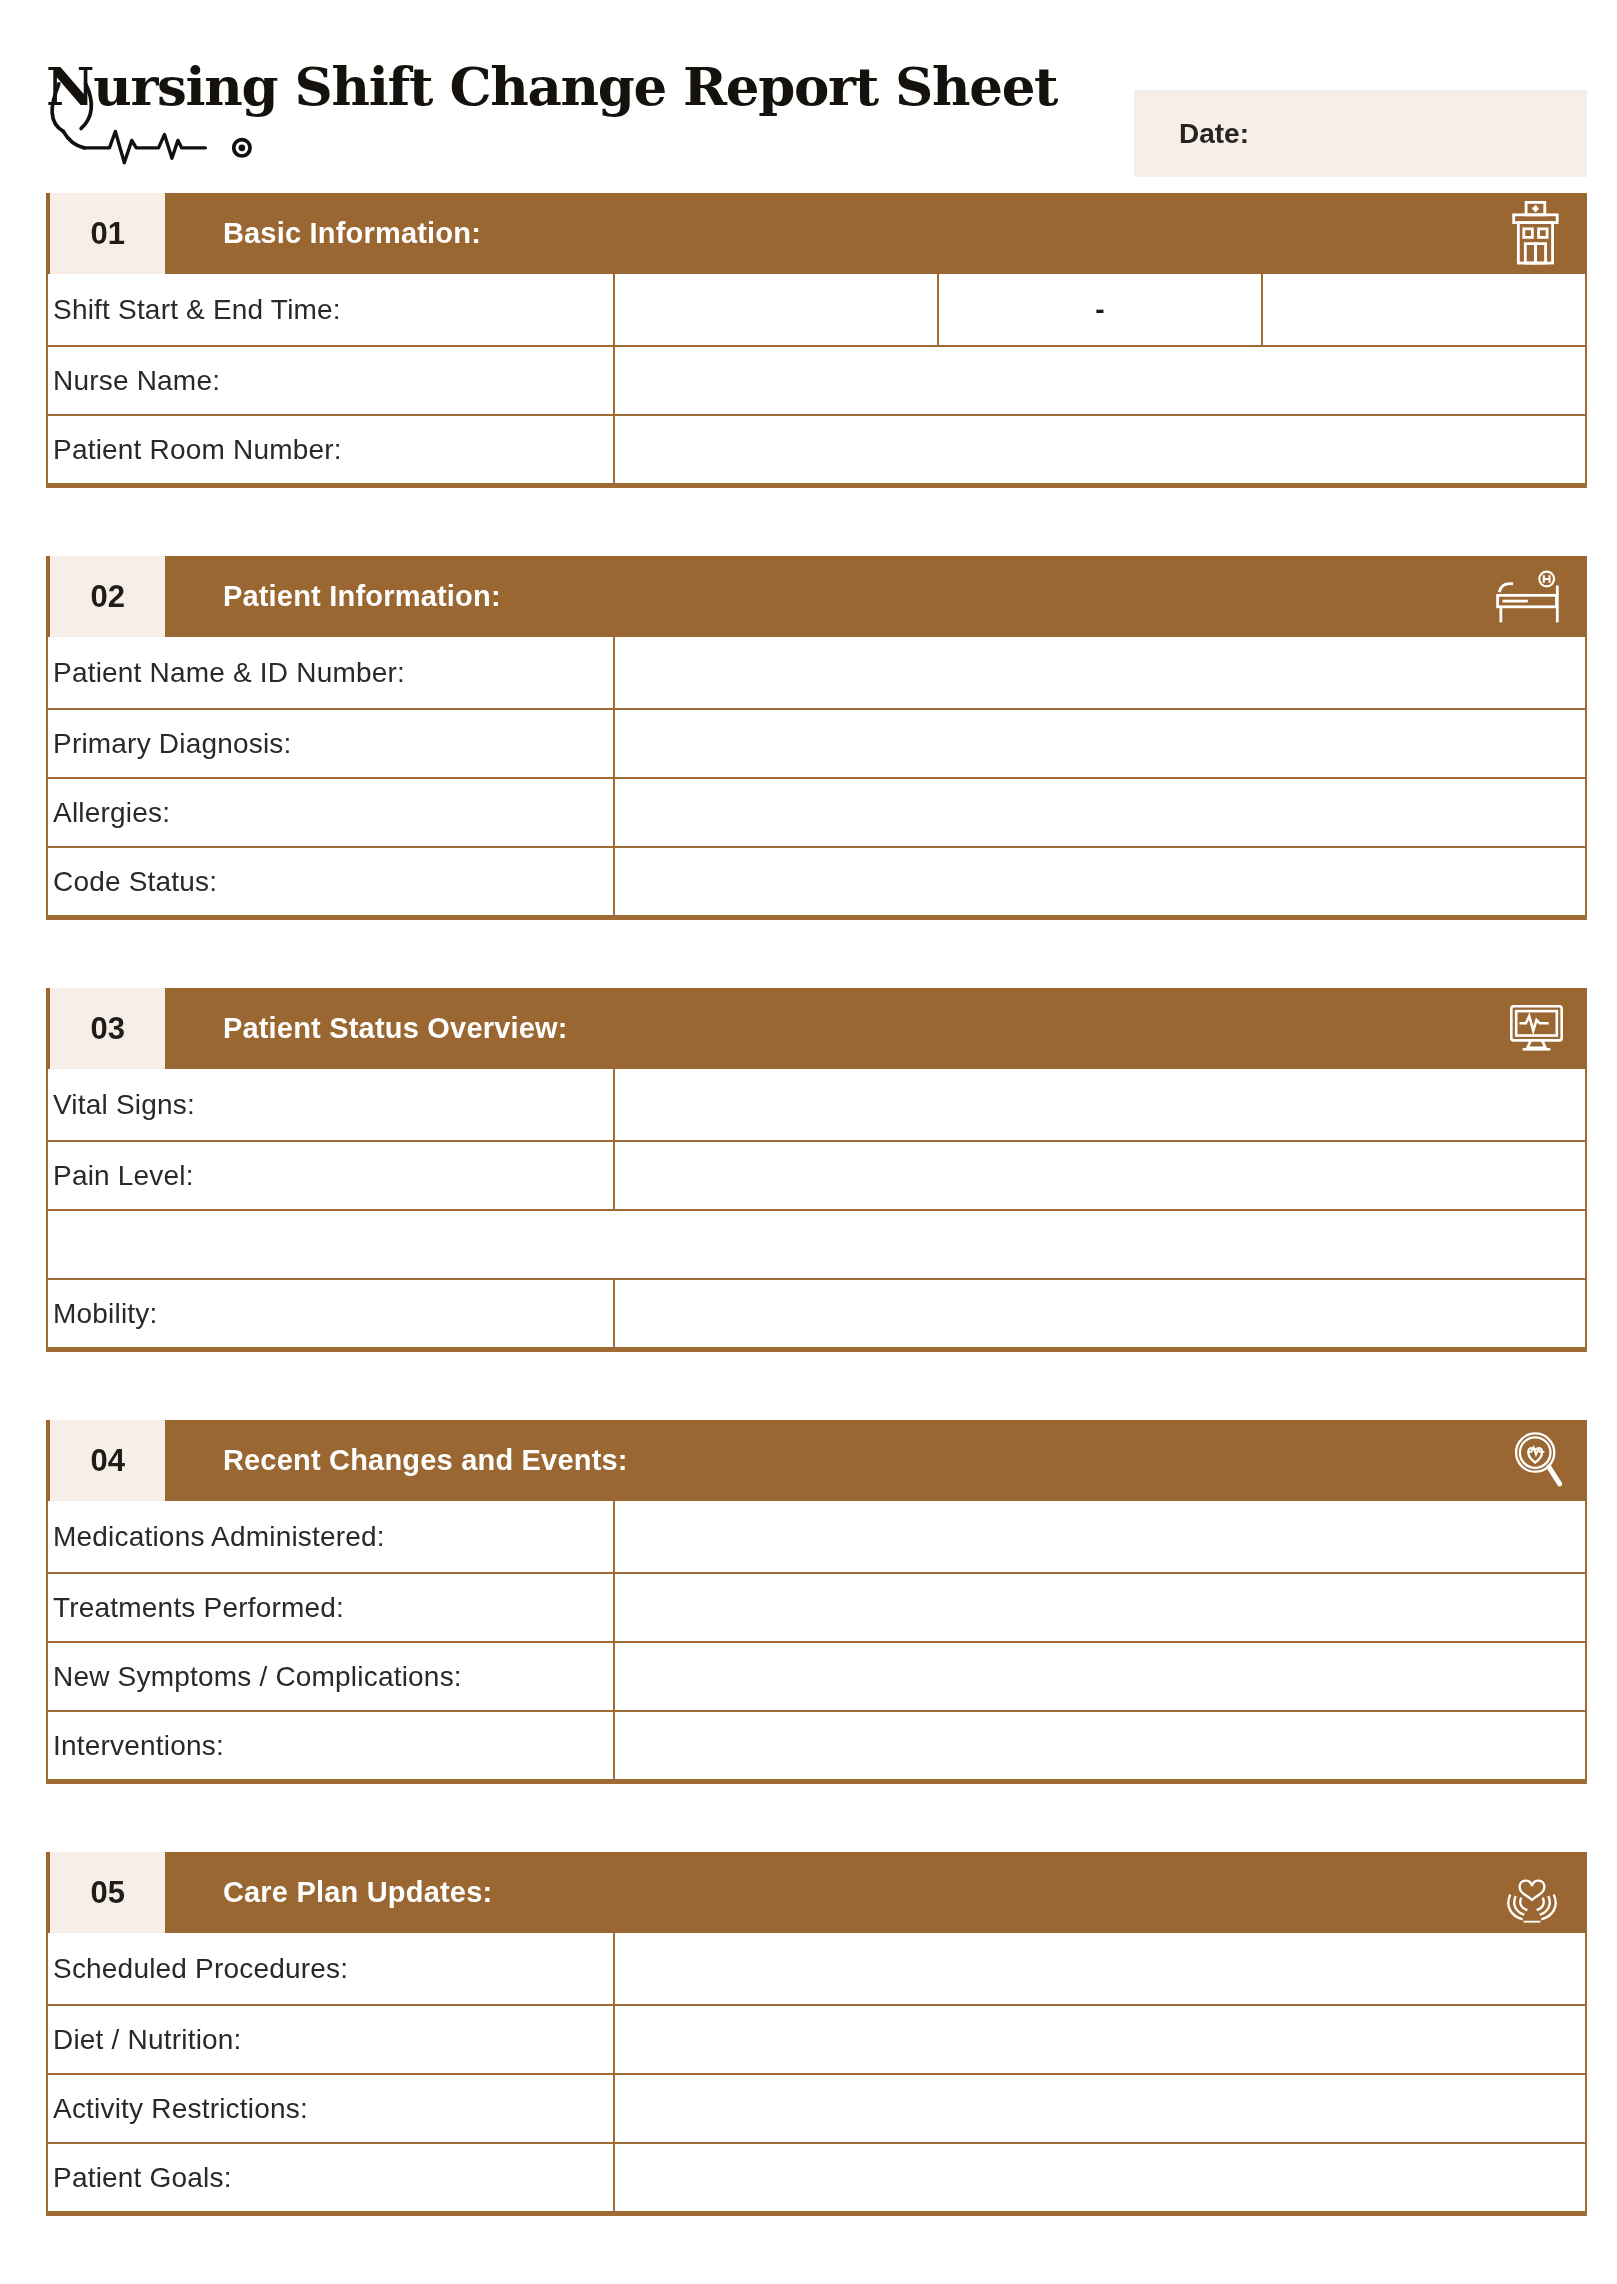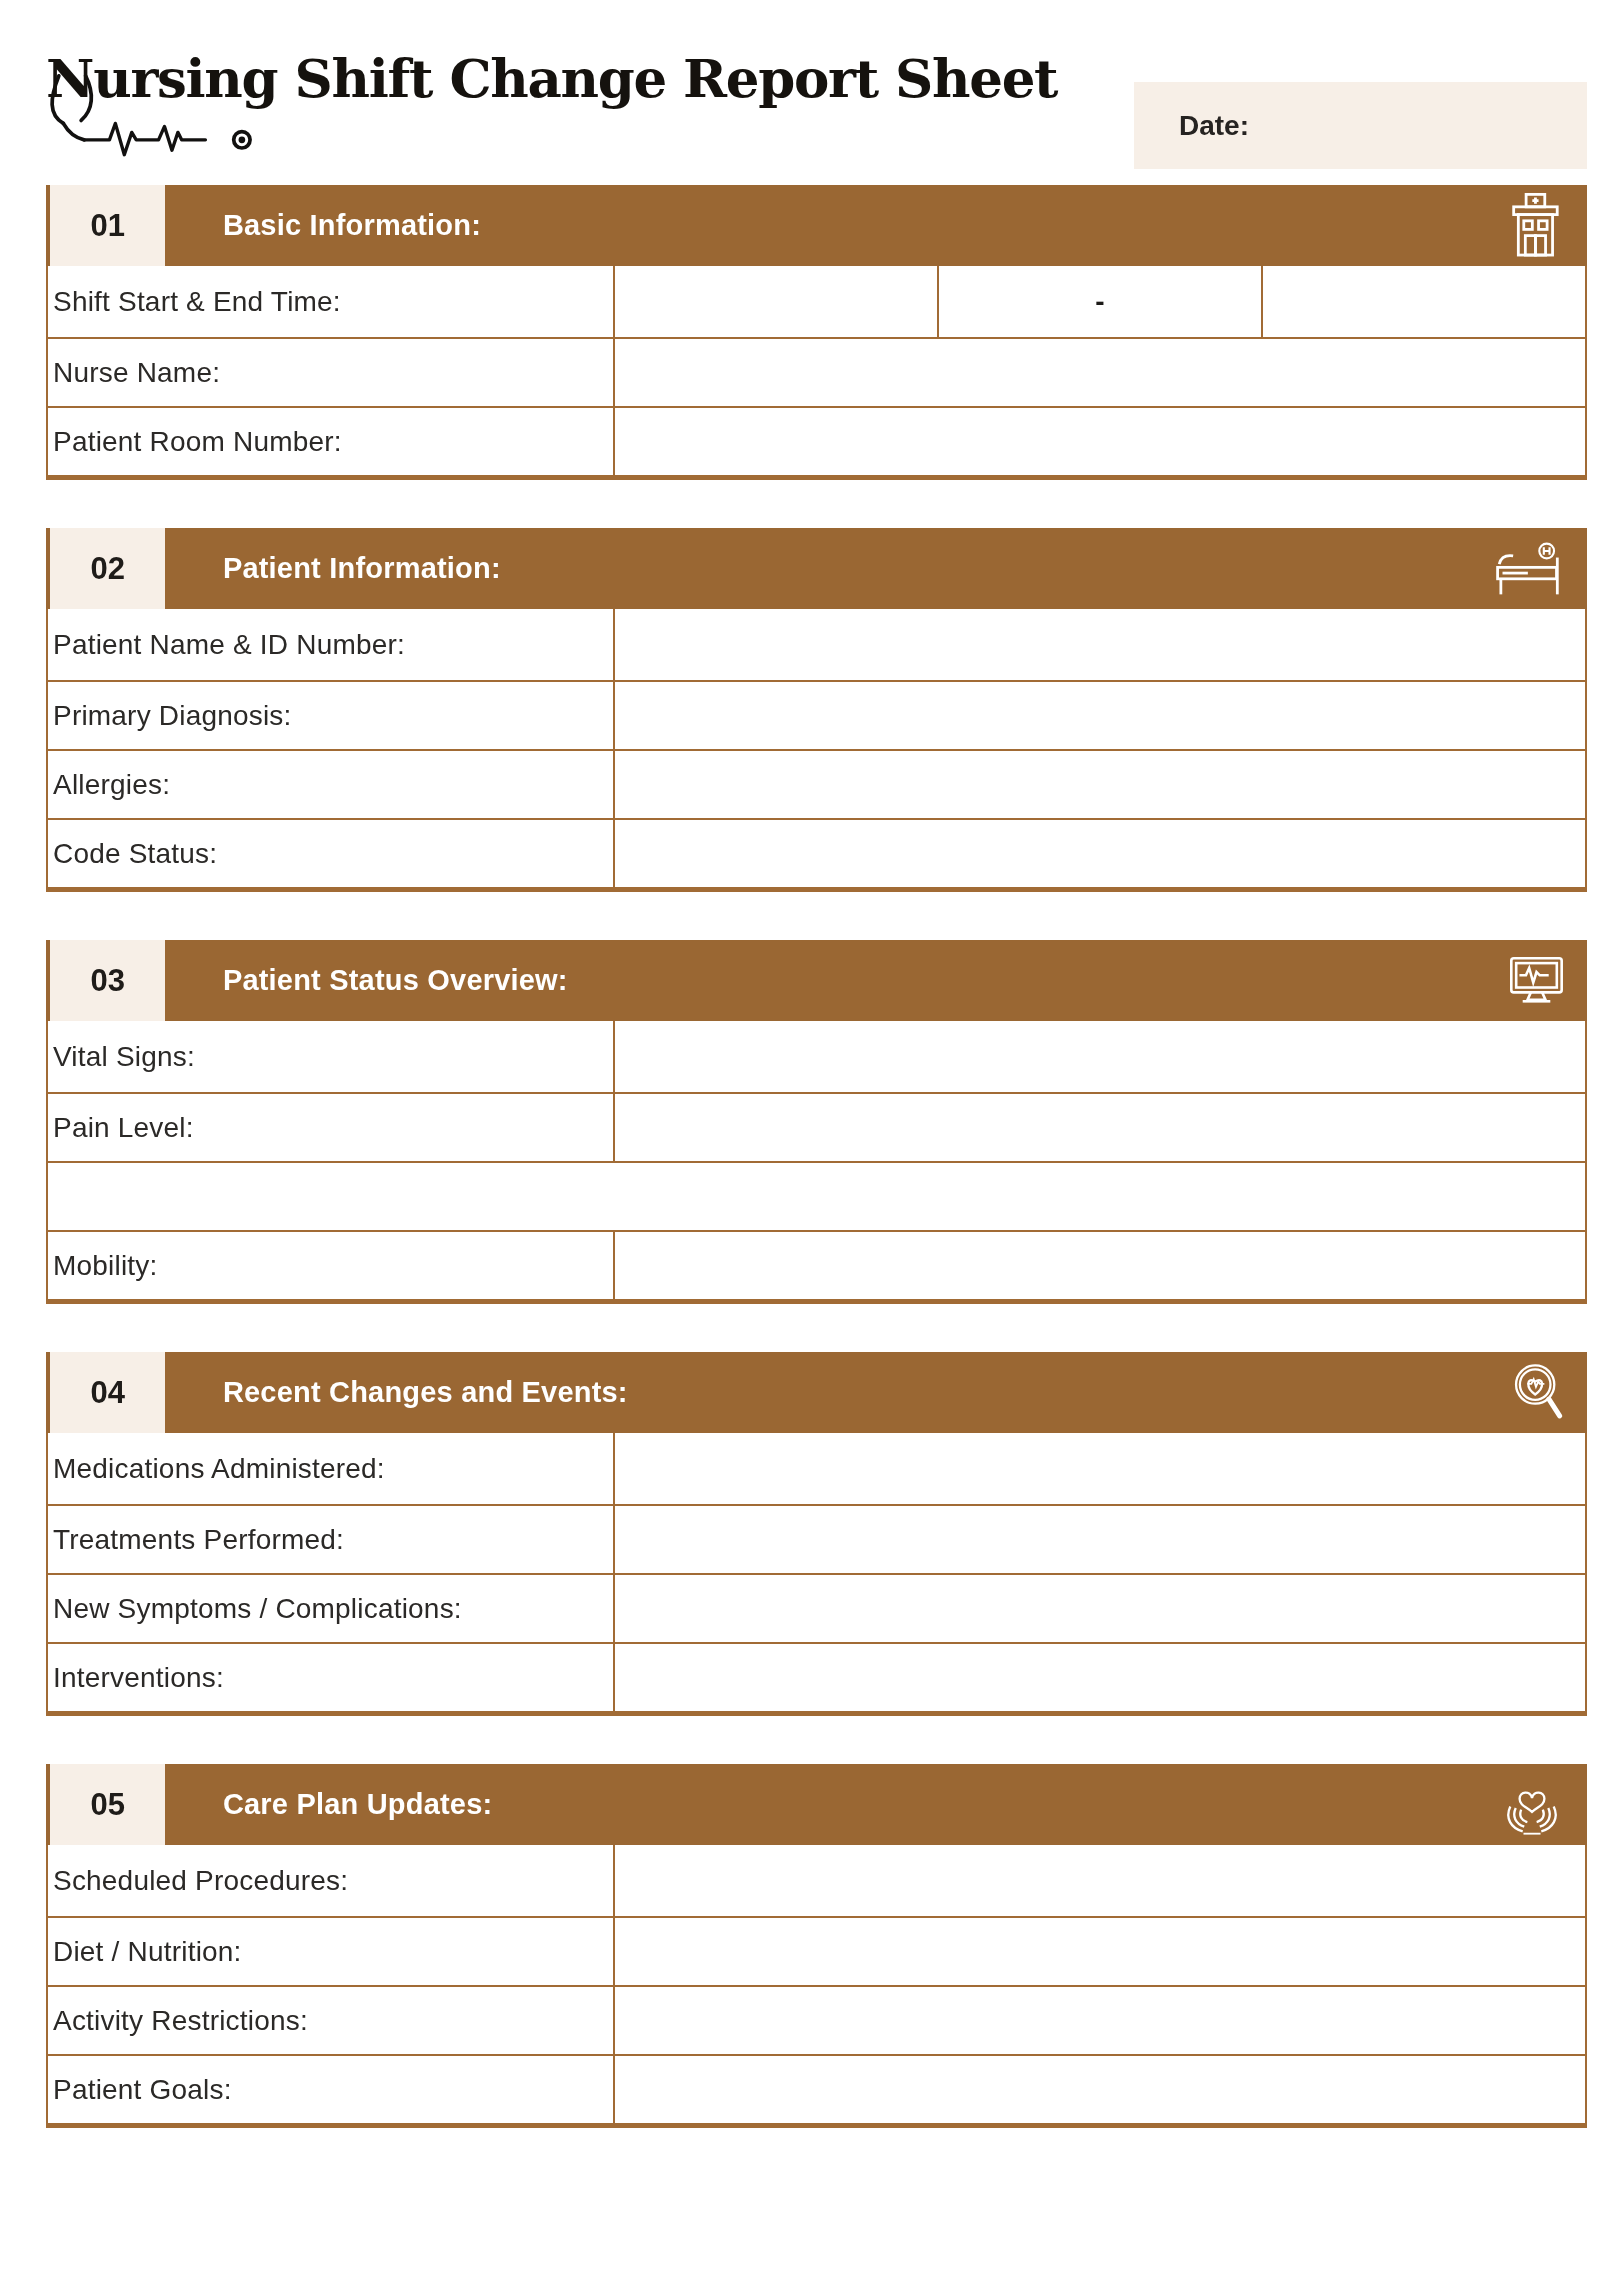--- a/index.html
+++ b/index.html
@@ -3,21 +3,21 @@
 <meta charset="utf-8">
 <style>
   * { box-sizing: border-box; margin: 0; padding: 0; }
   html, body { background: #ffffff; }
   body {
     width: 1617px; height: 2284px;
     font-family: "Liberation Sans", sans-serif;
     position: relative;
     overflow: hidden;
   }
-  .content { position: absolute; left: 46px; top: 0; width: 1541px; }
+  .content { position: absolute; left: 46px; top: 8px; width: 1541px; }
 
   
   .title-wrap { position: relative; height: 185px; }
   .page-title {
     position: absolute; left: 0; top: 47px;
     font-family: "DejaVu Serif", serif;
     font-weight: 700; font-size: 53px; letter-spacing: -1.3px;
     color: #15120e; white-space: nowrap; z-index: 2;
   }
   .steth { position: absolute; left: -8.4px; top: 69px; z-index: 1; }
@@ -26,21 +26,21 @@
     position: absolute; top: 82px; right: 0;
     width: 453px; height: 87px;
     background: #f7efe7;
     display: flex; align-items: center;
     padding-left: 45px;
     z-index: 3;
   }
   .date-box .date-label { font-weight: 700; font-size: 28px; color: #262321; }
 
   
-  .panel { margin-top: 48px; }
+  .panel { margin-top: 68px; }
   .panel.first { margin-top: 0; }
 
   .panel-header {
     height: 81px; background: #9a6733;
     display: flex; align-items: center;
     position: relative;
     gap: 40px;
   }
   .num-box {
     width: 115px; height: 81px; margin-left: 4.2px;

